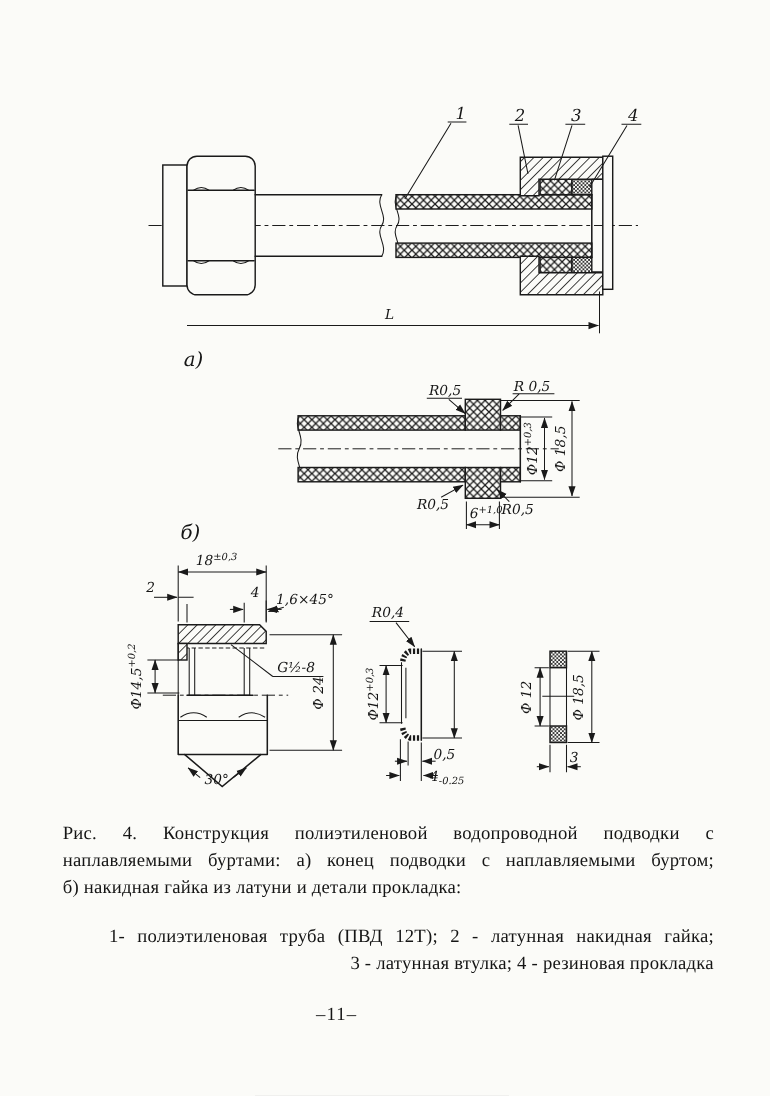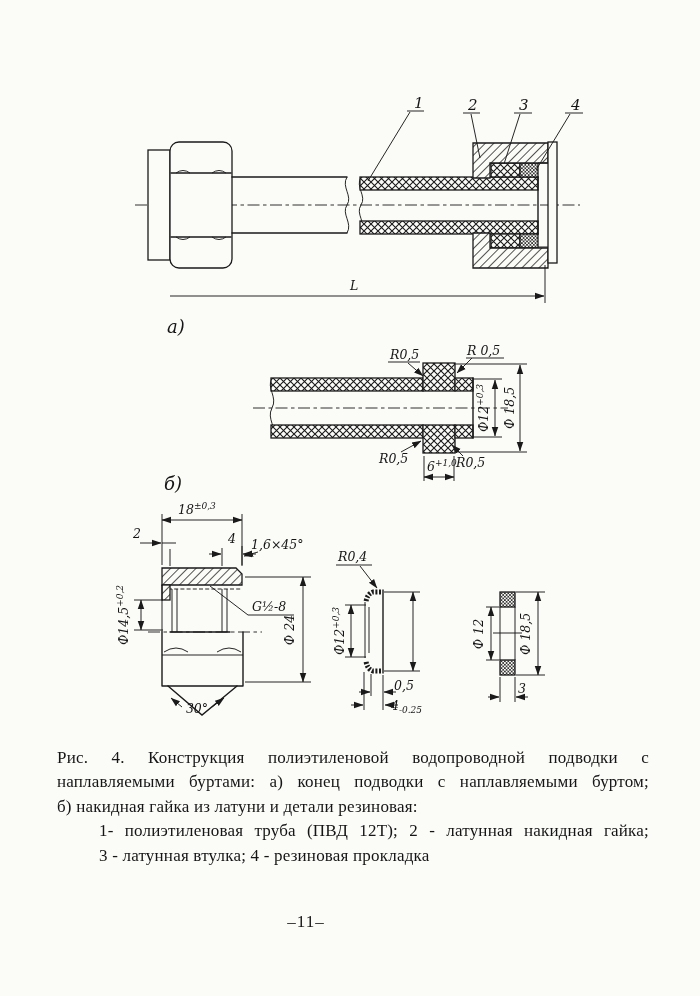--- a/index.html
+++ b/index.html
@@ -11,22 +11,22 @@
   .cl{stroke:#1a1a1a;stroke-width:.9;fill:none;stroke-dasharray:12 3.5 3.5 3.5;}
   .hrect{stroke:#1a1a1a;stroke-width:1.3;}
   .white{fill:#fbfbf8;}
   .dim{font:italic 12.5px "DejaVu Serif",serif;fill:#151515;}
   .tol{font-size:9px;}
   .callout{font:italic 15px "DejaVu Serif",serif;fill:#151515;}
   .figlabel{font:italic 18px "DejaVu Serif",serif;fill:#151515;}
   .caption{position:absolute;left:57px;top:746px;width:592px;
            font-weight:normal;font-size:17px;line-height:24.4px;letter-spacing:.2px;}
   .cap-just{text-align:justify;text-align-last:justify;}
-  .cap-ind{margin-left:42px;}
-  .cap-ind.cap-just{margin-left:42px;}
+  .cap-ind{margin-left:42px;text-align:right;}
+  .cap-ind.cap-just{margin-left:42px;margin-top:20px;}
   .pagenum{position:absolute;left:0;top:912px;width:612px;text-align:center;
            font-size:17px;letter-spacing:1px;}
 </style>
 </head>
 <body>
 
 <div class="page">
 
 <svg width="700" height="740" viewBox="0 0 700 740">
   <defs>
@@ -210,20 +210,20 @@
     <path class="thin" d="M500 677 V702 M515 677 V702"></path>
     <path class="thin" d="M488 697 H499" marker-end="url(#ma)"></path>
     <path class="thin" d="M528 697 H516" marker-end="url(#ma)"></path>
     <text class="dim" x="518" y="693">3</text>
   </g>
 </svg>
 
 <div class="caption">
   <div class="cap-just">Рис. 4. Конструкция полиэтиленовой водопроводной подводки с</div>
   <div class="cap-just">наплавляемыми буртами: а) конец подводки с наплавляемыми буртом;</div>
-  <div>б) накидная гайка из латуни и детали резиновая:</div>
+  <div>б) накидная гайка из латуни и детали прокладка:</div>
   <div class="cap-ind cap-just">1- полиэтиленовая труба (ПВД 12Т); 2 - латунная накидная гайка;</div>
   <div class="cap-ind">3 - латунная втулка; 4 - резиновая прокладка</div>
 </div>
 
 <div class="pagenum">–11–</div>
 
 </div>
 
 </body></html>

